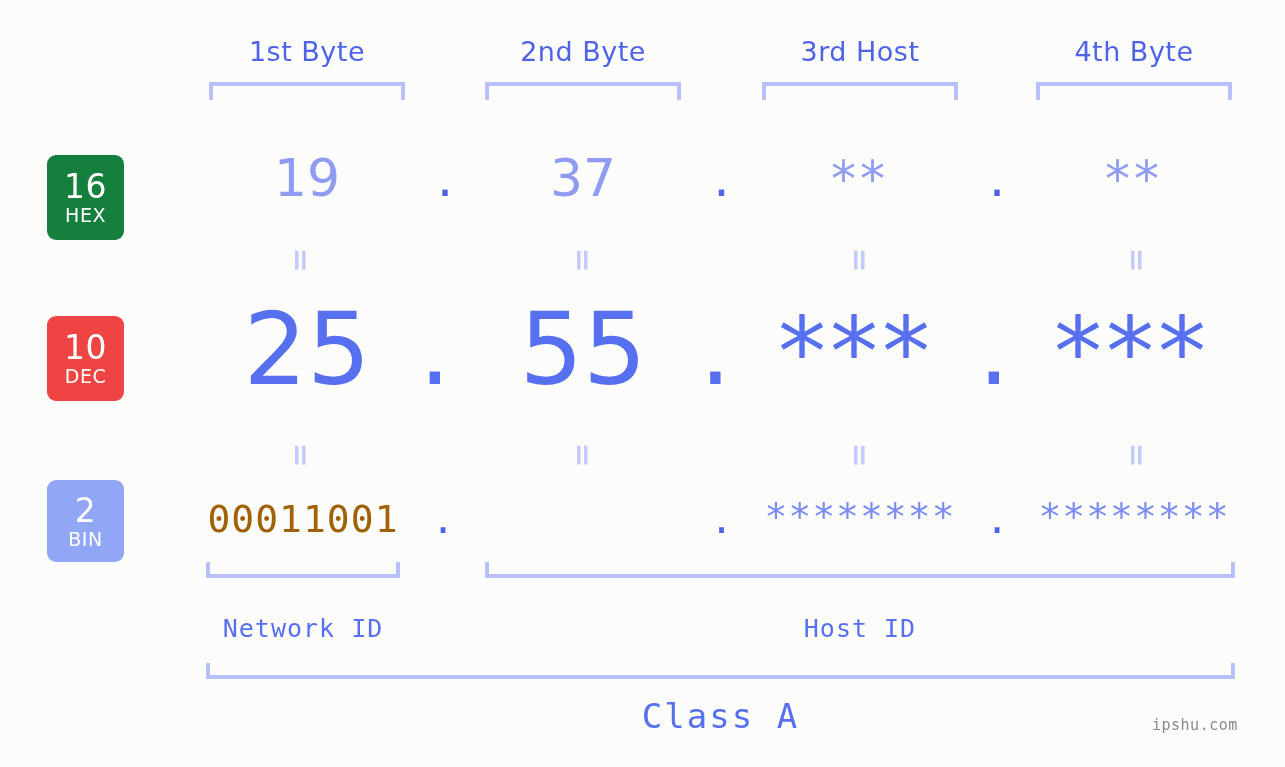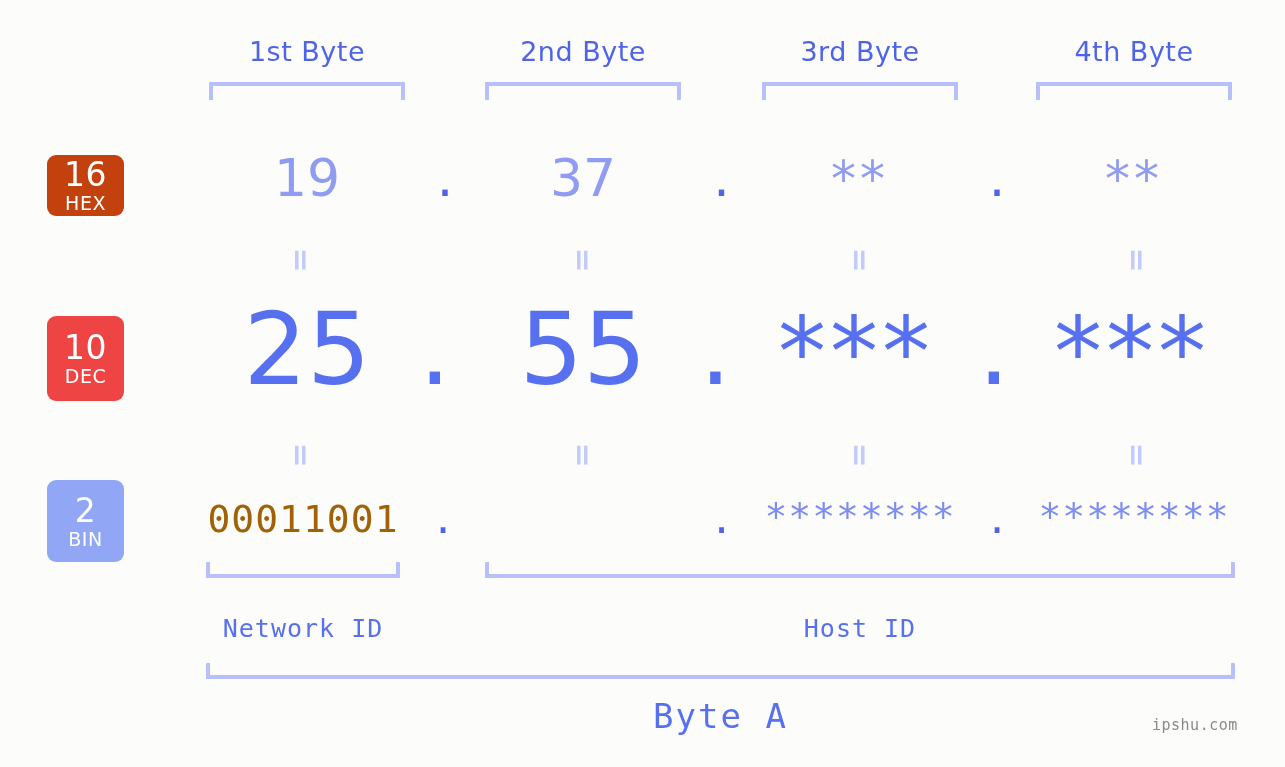--- a/index.html
+++ b/index.html
@@ -68,21 +68,21 @@
   }
   .badge .num {
     font-size: 33px;
     letter-spacing: 0.5px;
   }
   .badge .nm {
     font-size: 19px;
     margin-top: 3px;
     letter-spacing: 0.5px;
   }
-  #badge-hex { left: 47px; top: 155px; height: 61px; background: #c2410c; }
+  #badge-hex { left: 47px; top: 155px; height: 85px; background: #15803d; }
   #badge-dec { left: 47px; top: 316px; height: 85px; background: #ef4444; }
   #badge-bin { left: 47px; top: 480px; height: 82px; background: #92a6f6; }
 
   
   .cell {
     position: absolute;
     text-align: center;
     white-space: nowrap;
     line-height: 1;
   }
@@ -192,21 +192,21 @@
     letter-spacing: 0.5px;
   }
 </style>
 </head>
 <body>
 
 <div class="stage">
 
   <div class="byte-label" style="left:209px; top:36px; width:196px;">1st Byte</div>
   <div class="byte-label" style="left:485px; top:36px; width:196px;">2nd Byte</div>
-  <div class="byte-label" style="left:762px; top:36px; width:196px;">3rd Byte</div>
+  <div class="byte-label" style="left:762px; top:36px; width:196px;">3rd Host</div>
   <div class="byte-label" style="left:1036px; top:36px; width:196px;">4th Byte</div>
 
   <div class="bracket-down" style="left:209px; top:82px; width:196px;"></div>
   <div class="bracket-down" style="left:485px; top:82px; width:196px;"></div>
   <div class="bracket-down" style="left:762px; top:82px; width:196px;"></div>
   <div class="bracket-down" style="left:1036px; top:82px; width:196px;"></div>
 
   <div class="badge" id="badge-hex">
     <span class="num">16</span>
     <span class="nm">HEX</span>
@@ -269,17 +269,17 @@
   <div class="cell bin-dot" style="left:958px; width:78px;">.</div>
   <div class="cell bin-star" style="left:1034px; width:200px;">********</div>
 
   <div class="bracket-up" style="left:206px; top:562px; width:194px;"></div>
   <div class="bracket-up" style="left:485px; top:562px; width:750px;"></div>
 
   <div class="id-label" style="left:206px; top:614px; width:194px;">Network ID</div>
   <div class="id-label" style="left:485px; top:614px; width:750px;">Host ID</div>
 
   <div class="bracket-up" style="left:206px; top:663px; width:1029px;"></div>
-  <div class="class-label" style="left:206px; top:696px; width:1029px;">Byte A</div>
+  <div class="class-label" style="left:206px; top:696px; width:1029px;">Class A</div>
 
   <div class="watermark" style="left:1152px; top:716px;">ipshu.com</div>
 
 </div>
 
 </body></html>

